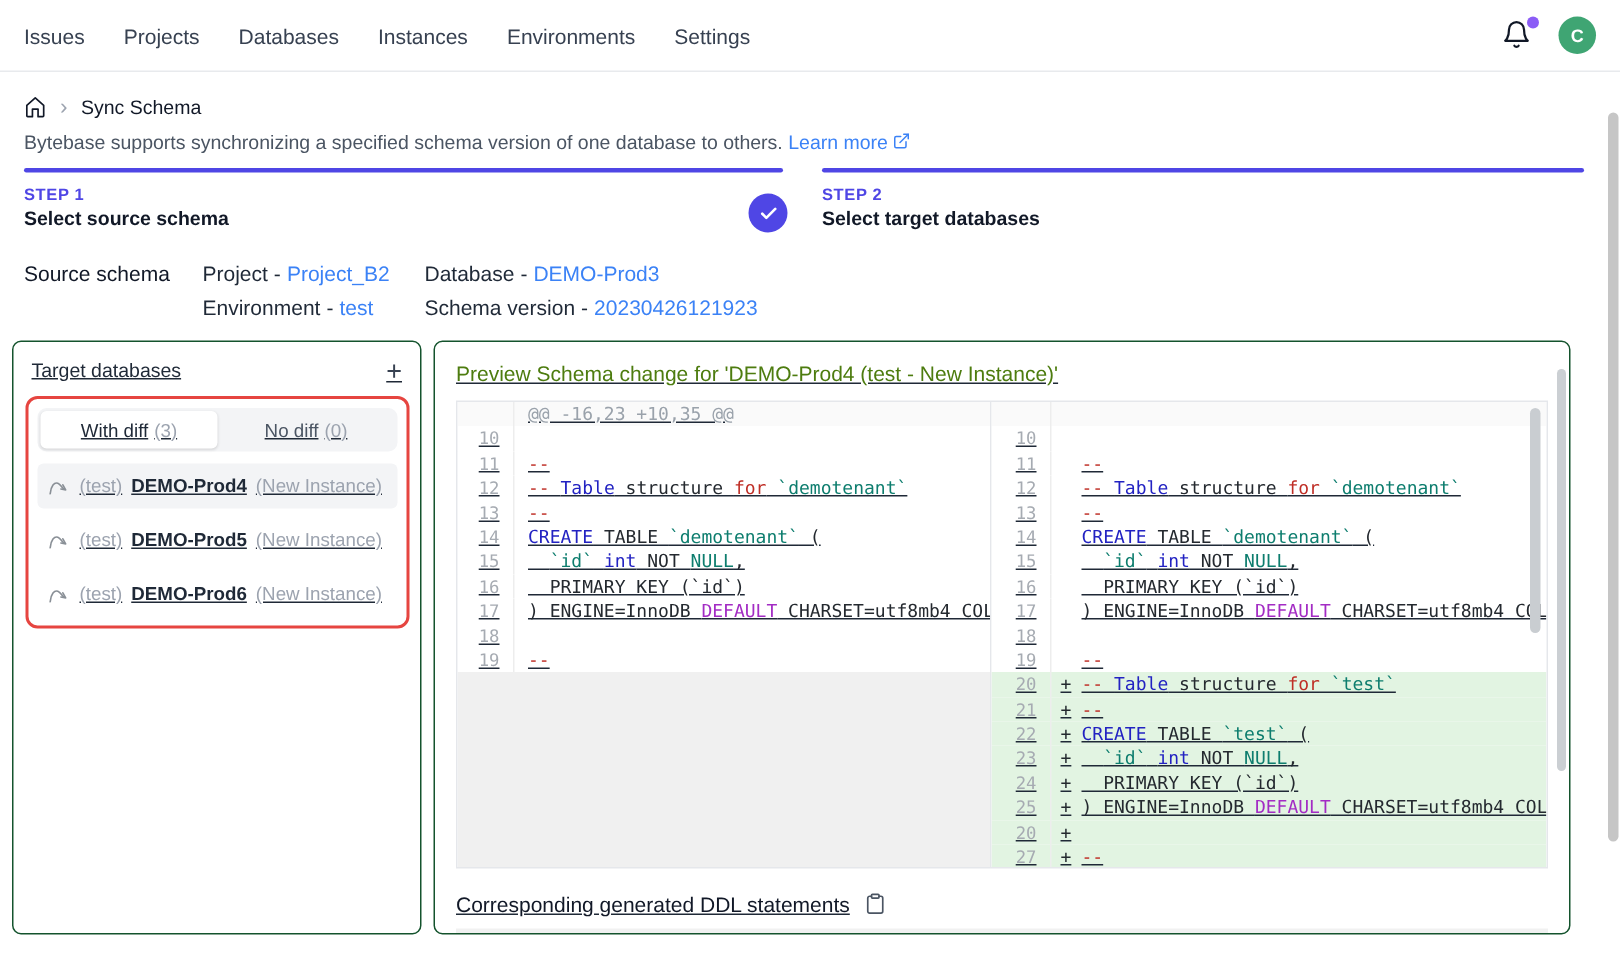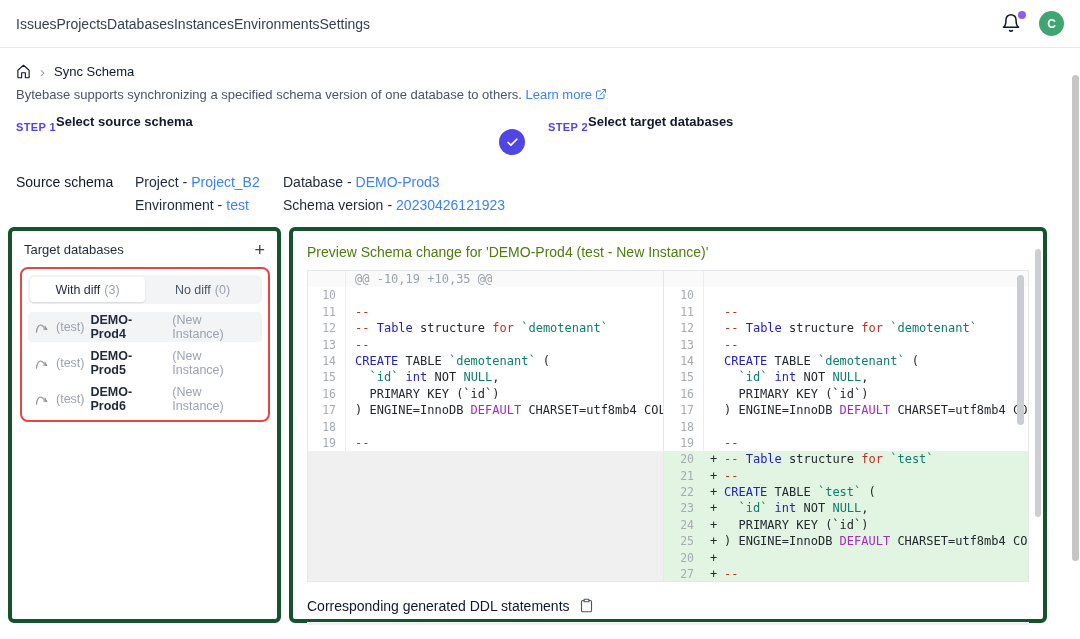--- a/index.html
+++ b/index.html
@@ -3,21 +3,21 @@
 <meta charset="utf-8">
 <style>
   * { box-sizing: border-box; margin: 0; padding: 0; }
   html,body { width:1080px; height:639px; overflow:hidden; background:#fff;
     font-family:"Liberation Sans", sans-serif; color:#1f2937; }
   body { position:relative; }
 
   
   .topnav { height:48px; display:flex; align-items:center; padding:0 16px;
     border-bottom:1px solid #e8eaed; background:#fff; }
-  .navlinks { display:flex; }
+  .navlinks { display:flex; gap:26px; }
   .navlink { font-size:14px; font-weight:500; color:#374151; cursor:pointer; }
   .nav-right { margin-left:auto; display:flex; align-items:center; gap:16px; }
   .bell-wrap { position:relative; width:22px; height:22px; }
   .bell-wrap svg { width:20px; height:20px; stroke:#111827; }
   .notif-dot { position:absolute; top:-2px; right:-3px; width:8px; height:8px;
     border-radius:50%; background:#8b5cf6; }
   .avatar { width:25px; height:25px; border-radius:50%; background:#3fa573;
     color:#fff; font-size:12px; font-weight:600; display:flex; align-items:center;
     justify-content:center; }
 
@@ -25,41 +25,41 @@
   .breadcrumb { display:flex; align-items:center; gap:9px; padding:16px 16px 0; }
   .breadcrumb svg { width:15px; height:15px; stroke:#111827; }
   .crumb-sep { color:#9ca3af; font-size:15px; line-height:12px; }
   .crumb-title { font-size:13px; color:#111827; }
   .intro { padding:8px 16px 0; font-size:13px; color:#4b5563; }
   .intro a { color:#3b82f6; text-decoration:none; cursor:pointer; }
   .ext-icon svg { width:12px; height:12px; stroke:#3b82f6; vertical-align:-1px; margin-left:3px; }
 
   
   .steps { position:relative; margin:10px 24px 0 16px; display:flex; height:50px; }
-  .step { display:flex; }
+  .step { display:flex; flex-direction:column; }
   .step1 { width:506px; margin-right:26px; }
   .step2 { flex:1; }
   .step-bar { height:3px; border-radius:2px; background:#4f46e5; }
   .step-label { margin-top:9px; font-size:11px; font-weight:700; letter-spacing:.4px; color:#4f46e5; }
   .step-title { margin-top:2px; font-size:13px; font-weight:600; color:#111827; }
   .step-check { position:absolute; left:483px; top:17px; width:26px; height:26px;
     border-radius:50%; background:#4f46e5; display:flex; align-items:center; justify-content:center; }
   .step-check svg { width:13px; height:13px; stroke:#fff; }
 
   
   .source { display:flex; margin:12px 16px 0; font-size:14px; }
   .source .src-label { width:119px; color:#111827; }
   .src-col { display:flex; flex-direction:column; gap:7px; }
   .src-col.c2 { width:148px; }
   .src-row a { color:#3b82f6; text-decoration:none; cursor:pointer; }
   .src-sep { margin:0 4px; }
 
   
   .main { display:flex; align-items:flex-start; gap:8px; padding-left:8px; margin-top:14px; }
-  .card { background:#fff; border:4px solid #14532d; border-radius:6px; }
+  .card { background:#fff; border:1px solid #14532d; border-radius:6px;text-decoration:underline; }
 
   .left-card { width:273px; height:396px; }
   .left-head { display:flex; align-items:center; justify-content:space-between; padding:11px 12px 8px; }
   .left-title { font-size:13px; font-weight:500; color:#1f2937; }
   .add-btn { font-size:18px; line-height:14px; color:#374151; cursor:pointer; font-weight:400; }
   .redbox { margin:2px 7px 8px 8px; border:2.5px solid #e64540; border-radius:8px; padding:6px; }
   .tabs { display:flex; background:#f3f4f6; border-radius:6px; padding:2px; }
   .tab { flex:1; height:25px; display:flex; align-items:center; justify-content:center;
     gap:4px; font-size:12.5px; border-radius:4px; cursor:pointer; color:#4b5563; }
   .tab.active { background:#fff; box-shadow:0 1px 2px rgba(0,0,0,.12); color:#1f2937; font-weight:500; }
@@ -234,21 +234,21 @@
       </div>
     </div>
   </div>
 
   <div class="card right-card">
     <div class="preview-title">Preview Schema change for 'DEMO-Prod4 (test - New Instance)'</div>
     <div class="editor">
       <div class="pane pane-left" id="pane-left">
           <div class="drow hrow">
             <span class="gut"></span>
-            <span class="code">@@ -10,19 +10,35 @@</span>
+            <span class="code">@@ -16,23 +10,35 @@</span>
           </div>
           <div class="drow">
             <span class="gut">10</span>
             <span class="code"></span>
           </div>
           <div class="drow">
             <span class="gut">11</span>
             <span class="code"><span style="color: rgb(191, 46, 38);">--</span></span>
           </div>
           <div class="drow">

